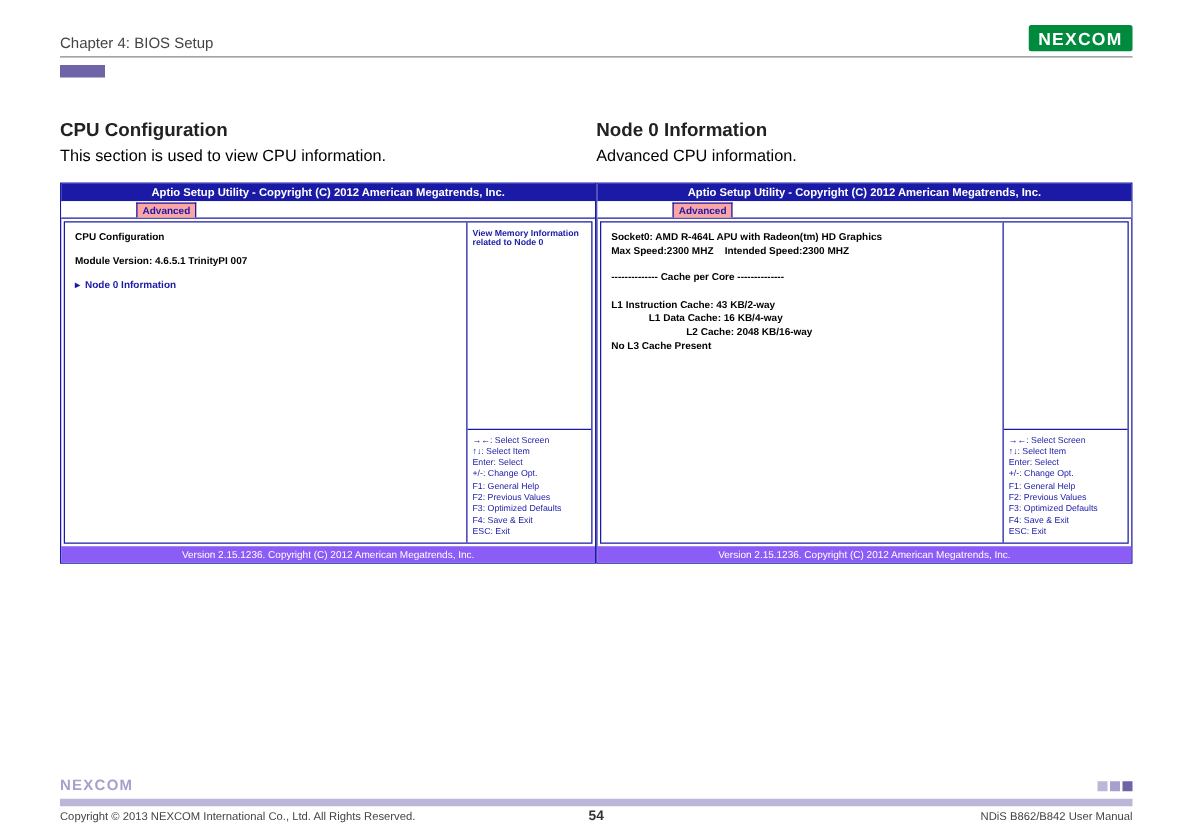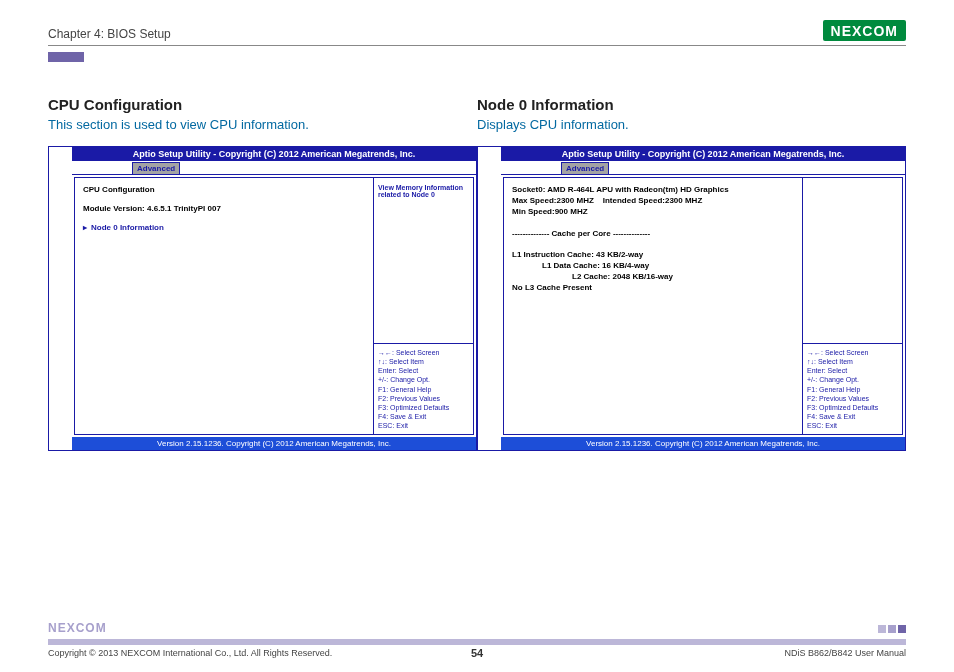--- a/index.html
+++ b/index.html
@@ -45,28 +45,27 @@
   }
   .col { flex: 1; min-width: 0; }
   .sec-title {
     font-size: 15px;
     font-weight: bold;
     color: #222;
     margin-bottom: 4px;
   }
   .sec-desc {
     font-size: 13px;
-    color: #0369a1;
+    color: #000000;
     margin-bottom: 14px;
   }
   .bios-box {
     border: 1px solid #1a1aa6;
     width: 100%;
     background: #fff;
-    padding-left: 23px;
   }
   .bios-titlebar {
     background: #1a1aa6;
     color: #fff;
     text-align: center;
     font-size: 9px;
     font-weight: bold;
     padding: 2px 0;
   }
   .bios-tabrow {
@@ -77,21 +76,21 @@
     padding-left: 60px;
     background:#fff;
   }
   .bios-tab {
     border: 1px solid #1a1aa6;
     border-bottom: none;
     color: #1a1aa6;
     font-size: 8px;
     font-weight: bold;
     padding: 1px 4px;
-    background:#a3a3a3;
+    background:#fca5a5;
   }
   .bios-body {
     display: flex;
     border: 1px solid #1a1aa6;
     margin: 2px;
     height: 258px;
   }
   .bios-main {
     flex: 1;
     padding: 6px 8px;
@@ -113,21 +112,21 @@
     flex: 1;
     padding: 6px 4px;
     font-weight: bold;
   }
   .bios-side-bot {
     border-top: 1px solid #1a1aa6;
     padding: 4px 4px;
     line-height: 1.3;
   }
   .bios-footer {
-    background: #1d4ed8;
+    background: #8b5cf6;
     color: #fff;
     text-align: center;
     font-size: 8px;
     padding: 2px 0;
   }
   .arrow { color:#1a1aa6; font-size:8px; display:inline-block; width:8px; }
   .page-footer {
     position: absolute;
     bottom: 14px;
     left: 48px;
@@ -210,34 +209,33 @@
               <div class="help-item">ESC: Exit</div>
             </div>
           </div>
         </div>
         <div class="bios-footer">Version 2.15.1236. Copyright (C) 2012 American Megatrends, Inc.</div>
       </div>
     </div>
 
     <div class="col">
       <div class="sec-title">Node 0 Information</div>
-      <div class="sec-desc">Displays CPU information.</div>
+      <div class="sec-desc">Advanced CPU information.</div>
 
       <div class="bios-box">
         <div class="bios-titlebar">Aptio Setup Utility - Copyright (C) 2012 American Megatrends, Inc.</div>
         <div class="bios-tabrow">
           <div class="bios-tab">Advanced</div>
         </div>
         <div class="bios-body">
           <div class="bios-main">
             <div>Socket0: AMD R-464L APU with Radeon(tm) HD Graphics</div>
             <div>
               <span>Max Speed:2300 MHZ</span>&nbsp;&nbsp;&nbsp;&nbsp;<span>Intended Speed:2300 MHZ</span>
             </div>
-            <div>Min Speed:900 MHZ</div>
             <div style="height:10px"></div>
             <div>-------------- Cache per Core --------------</div>
             <div style="height:10px"></div>
             <div>L1 Instruction Cache: 43 KB/2-way</div>
             <div style="padding-left:30px">L1 Data Cache: 16 KB/4-way</div>
             <div style="padding-left:60px">L2 Cache: 2048 KB/16-way</div>
             <div>No L3 Cache Present</div>
           </div>
           <div class="bios-side">
             <div class="bios-side-top"></div>

